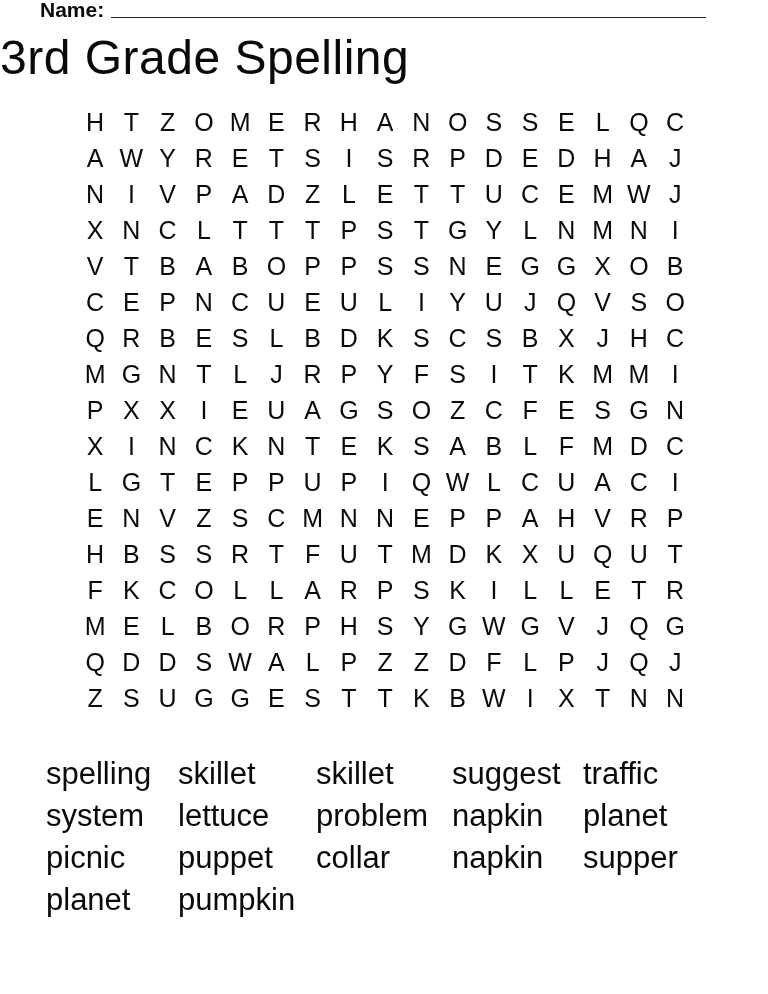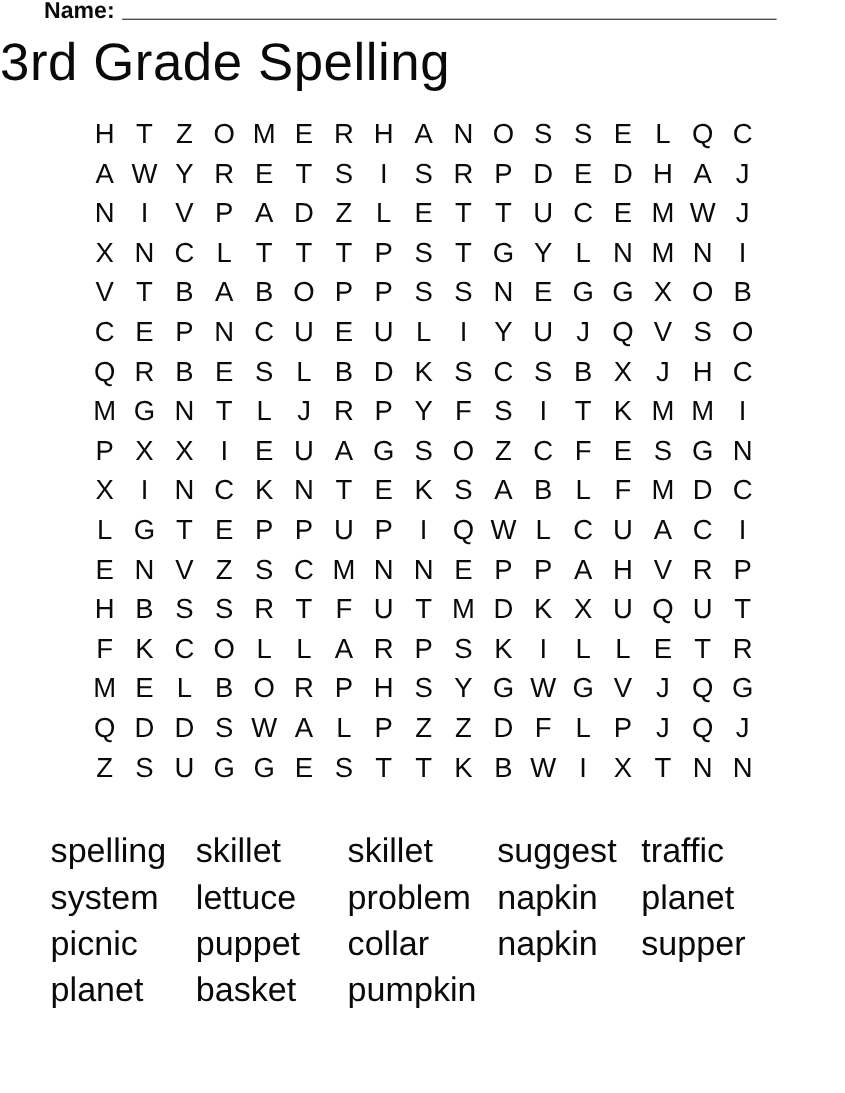--- a/index.html
+++ b/index.html
@@ -423,15 +423,14 @@
     <span class="word-item">lettuce</span>
     <span class="word-item">problem</span>
     <span class="word-item">napkin</span>
     <span class="word-item">planet</span>
     <span class="word-item">picnic</span>
     <span class="word-item">puppet</span>
     <span class="word-item">collar</span>
     <span class="word-item">napkin</span>
     <span class="word-item">supper</span>
     <span class="word-item">planet</span>
-    <span class="word-item">basket</span>
     <span class="word-item">pumpkin</span>
   </div>
 
 </body></html>

